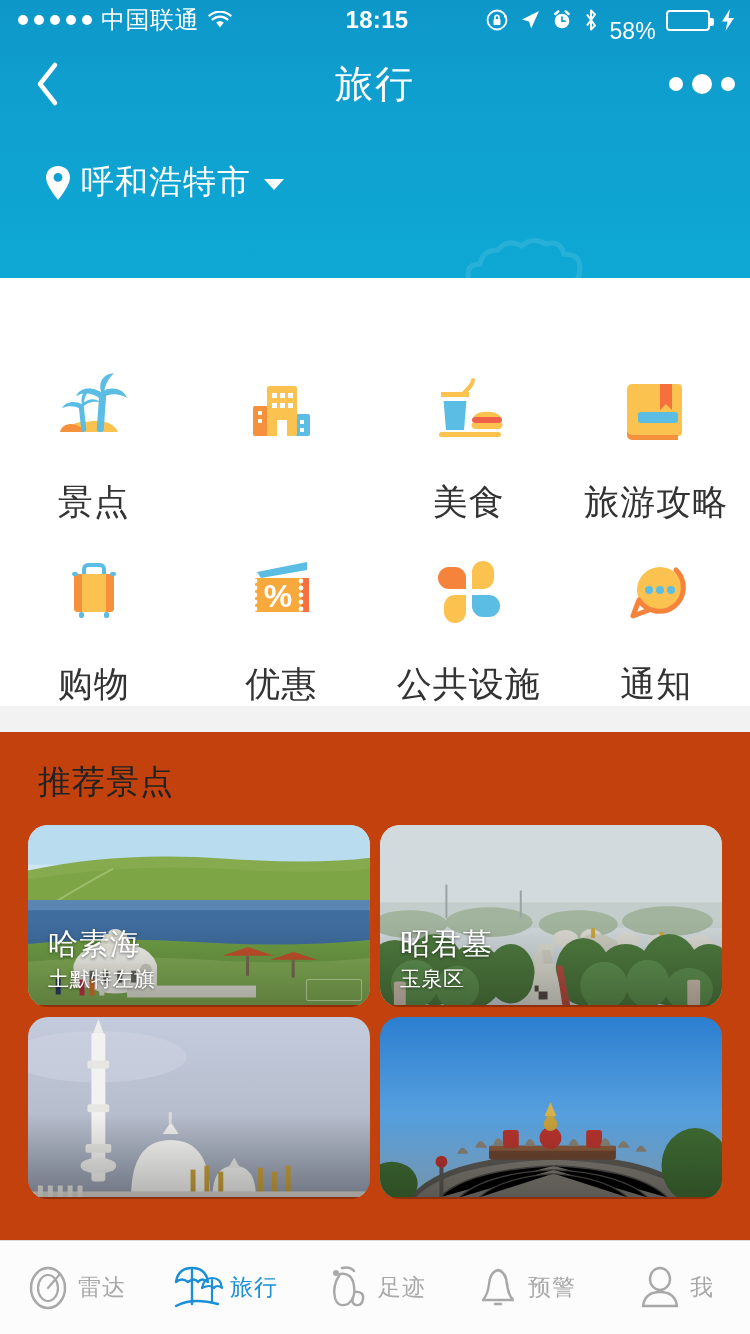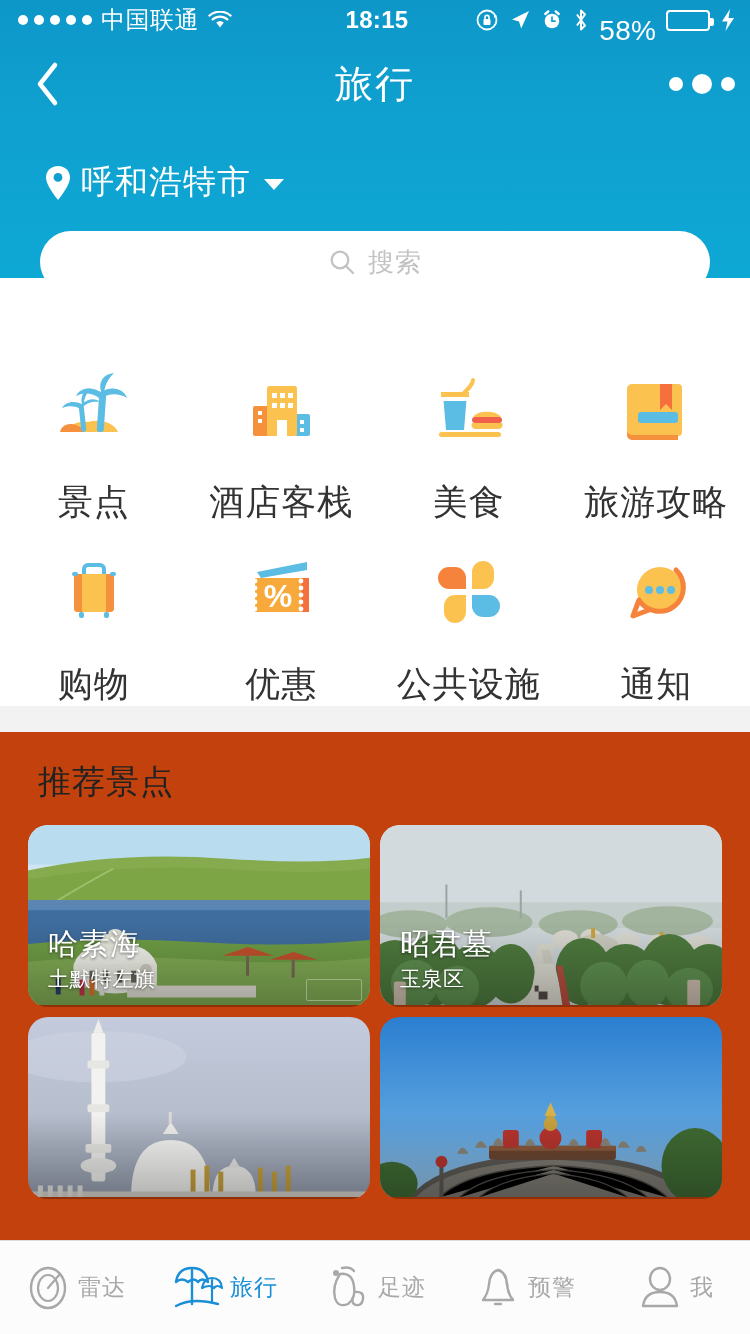--- a/index.html
+++ b/index.html
@@ -27,21 +27,21 @@
   }
   .sb-left { display:flex; align-items:center; gap:9px; padding-left:18px; flex:1; }
   .sig-dots { display:flex; gap:6px; align-items:center; }
   .sig-dots i { width:10px; height:10px; border-radius:50%; background:#fff; display:block; }
   .carrier { font-size:24px; letter-spacing:.5px; line-height:1; }
   .wifi { width:24px; height:18px; }
   .sb-center { font-size:24px; font-weight:600; letter-spacing:.3px; }
   .sb-right { flex:1; display:flex; align-items:center; justify-content:flex-end;
               gap:10px; padding-right:14px; }
   .sb-right svg { display:block; }
-  .batt-pct { font-size:28px; letter-spacing:.2px;margin-top:22px; }
+  .batt-pct { font-size:23px; letter-spacing:.2px;margin-top:22px; }
   .batt { width:44px; height:21px; border:2px solid #fff; border-radius:4px;
           position:relative; padding:2px; }
   .batt::after { content:""; position:absolute; right:-6px; top:6px; width:4px;
                  height:8px; background:#fff; border-radius:0 2px 2px 0; }
   .batt-fill { height:100%; width:58%; background:#4cd964; border-radius:1px; }
 
   
   .navbar { position:absolute; top:46px; left:0; width:750px; height:76px;
             display:flex; align-items:center; color:#fff; }
   .nav-back { width:96px; display:flex; align-items:center; justify-content:center;
@@ -180,27 +180,20 @@
 
     <div class="city-row">
       <svg width="28" height="36" viewBox="0 0 28 36">
         <path d="M14 1 C7 1 2 6 2 12.6 C2 21 14 35 14 35 C14 35 26 21 26 12.6 C26 6 21 1 14 1 Z" fill="#fff"></path>
         <circle cx="14" cy="12.4" r="4.4" fill="#0fa0cf"></circle>
       </svg>
       <span class="city-name">呼和浩特市</span>
       <span class="city-caret"></span>
     </div>
 
-    <div class="search-box">
-      <svg width="28" height="28" viewBox="0 0 28 28">
-        <circle cx="12" cy="12" r="8.3" fill="none" stroke="#c2c2c2" stroke-width="2.2"></circle>
-        <path d="M18.2 18.2 L25 25" stroke="#c2c2c2" stroke-width="2.2" stroke-linecap="round"></path>
-      </svg>
-      <span class="search-ph">搜索</span>
-    </div>
   </div>
 
   <div class="grid-section">
     <div class="grid">
 
       <div class="grid-item">
         <span class="grid-ico">
           <svg width="80" height="80" viewBox="0 0 80 80">
             <path d="M14 62 a16 12 0 0 1 20 -10 a22 15 0 0 1 30 10 Z" fill="#fcc250"></path>
             <path d="M6 62 a11 9 0 0 1 16 -7 a13 9 0 0 1 8 7 Z" fill="#f5903c"></path>
@@ -229,21 +222,20 @@
             <rect x="26" y="16" width="30" height="50" rx="2.5" fill="#fcc250"></rect>
             <rect x="31" y="23" width="5" height="5" fill="#fff"></rect>
             <rect x="39" y="23" width="5" height="5" fill="#fff"></rect>
             <rect x="47" y="23" width="5" height="5" fill="#fff"></rect>
             <rect x="31" y="33" width="5" height="5" fill="#fff"></rect>
             <rect x="39" y="33" width="5" height="5" fill="#fff"></rect>
             <rect x="47" y="33" width="5" height="5" fill="#fff"></rect>
             <rect x="36" y="50" width="10" height="16" fill="#fff"></rect>
           </svg>
         </span>
-        <span class="grid-label">酒店客栈</span>
       </div>
 
       <div class="grid-item">
         <span class="grid-ico">
           <svg width="80" height="80" viewBox="0 0 80 80">
             <path d="M14 24 h24 l-3 36 h-18 Z" fill="#5bbce4"></path>
             <path d="M14 24 h24 v7 h-24 Z" fill="#fff"></path>
             <path d="M12 22 h28 v5 h-28 Z" fill="#fcc250"></path>
             <path d="M34 24 C40 18 44 14 44 10" stroke="#fcc250" stroke-width="4" fill="none" stroke-linecap="round"></path>
             <path d="M44 47 a15 8 0 0 1 28 0 Z" fill="#fcc250"></path>

